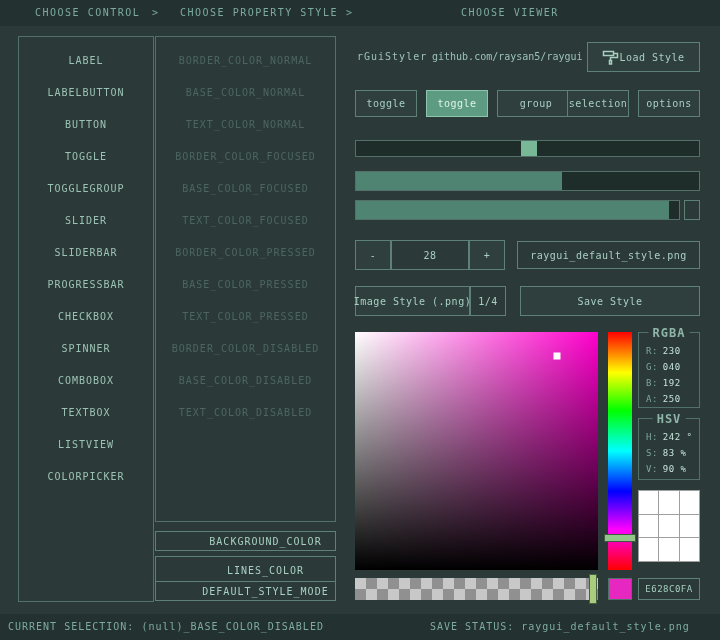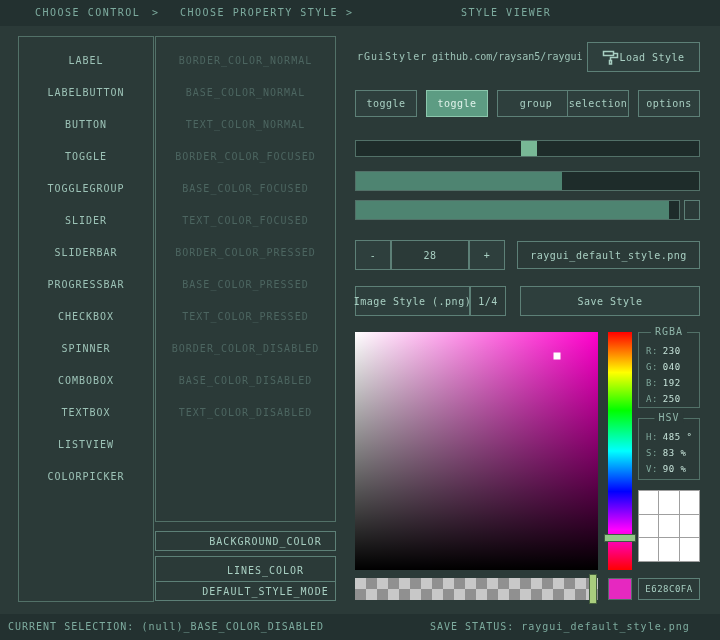--- a/index.html
+++ b/index.html
@@ -38,21 +38,21 @@
             background: linear-gradient(to bottom, rgba(0,0,0,0), #000),
                         linear-gradient(to right, #fff, #ff00cc); cursor:crosshair; }
   #picker-cursor { position:absolute; width:7px; height:7px; background:#ffffff; transform:translate(-50%,-50%); }
 
   #huebar { position:absolute; left:608px; top:332px; width:24px; height:238px; cursor:pointer;
             background: linear-gradient(to bottom,#ff0000 0%,#ffff00 17%,#00ff00 33%,#00ffff 50%,#0000ff 67%,#ff00ff 83%,#ff0000 100%); }
   #hue-handle { position:absolute; left:-4px; width:32px; height:8px; background:#93c789; border:1px solid #3f5a42; transform:translateY(-50%); }
 
   .groupbox { position:absolute; border:1px solid #527168; padding-top:10px; }
   .groupbox .legend { position:absolute; top:-7px; left:50%; transform:translateX(-50%);
-                      background:#2b3a38; padding:0 4px; font-size:10px; letter-spacing:1px; color:#8fb5a9; }
+                      background:#2b3a38; padding:0 4px; font-size:12px; letter-spacing:1px; color:#8fb5a9;font-weight:bold; }
   .groupbox .row { display:flex; gap:5px; padding-left:7px; height:16px; align-items:center;
                    font-size:9px; letter-spacing:0.5px; }
   .groupbox .row .k { color:#7fa79b; }
   .groupbox .row .v { color:#c6e3d9; }
 
   #swatch-grid { position:absolute; left:638px; top:490px; width:62px; height:72px;
                  display:grid; grid-template-columns:repeat(3,1fr); grid-template-rows:repeat(3,1fr);
                  gap:1px; background:#9f9f9f; border:1px solid #9f9f9f; }
   #swatch-grid div { background:#ffffff; }
 
@@ -69,21 +69,21 @@
 </head>
 <body>
 
 <div id="app">
 
   <div class="bar" id="topbar">
     <span style="left:35px">CHOOSE CONTROL</span>
     <span style="left:152px">&gt;</span>
     <span style="left:180px">CHOOSE PROPERTY STYLE</span>
     <span style="left:346px">&gt;</span>
-    <span style="left:461px">STYLE VIEWER</span>
+    <span style="left:461px">CHOOSE VIEWER</span>
   </div>
 
   <div class="panel" id="controls-panel">
     <div class="litem">LABEL</div>
     <div class="litem">LABELBUTTON</div>
     <div class="litem">BUTTON</div>
     <div class="litem">TOGGLE</div>
     <div class="litem">TOGGLEGROUP</div>
     <div class="litem">SLIDER</div>
     <div class="litem">SLIDERBAR</div>
@@ -178,21 +178,21 @@
     <div class="row">
         <span class="k">A:</span>
         <span class="v">250</span>
       </div>
   </div>
 
   <div class="groupbox" style="left:638px; top:418px; width:62px; height:62px;">
     <span class="legend">HSV</span>
     <div class="row">
         <span class="k">H:</span>
-        <span class="v">485 °</span>
+        <span class="v">242 °</span>
       </div>
     <div class="row">
         <span class="k">S:</span>
         <span class="v">83 %</span>
       </div>
     <div class="row">
         <span class="k">V:</span>
         <span class="v">90 %</span>
       </div>
   </div>

